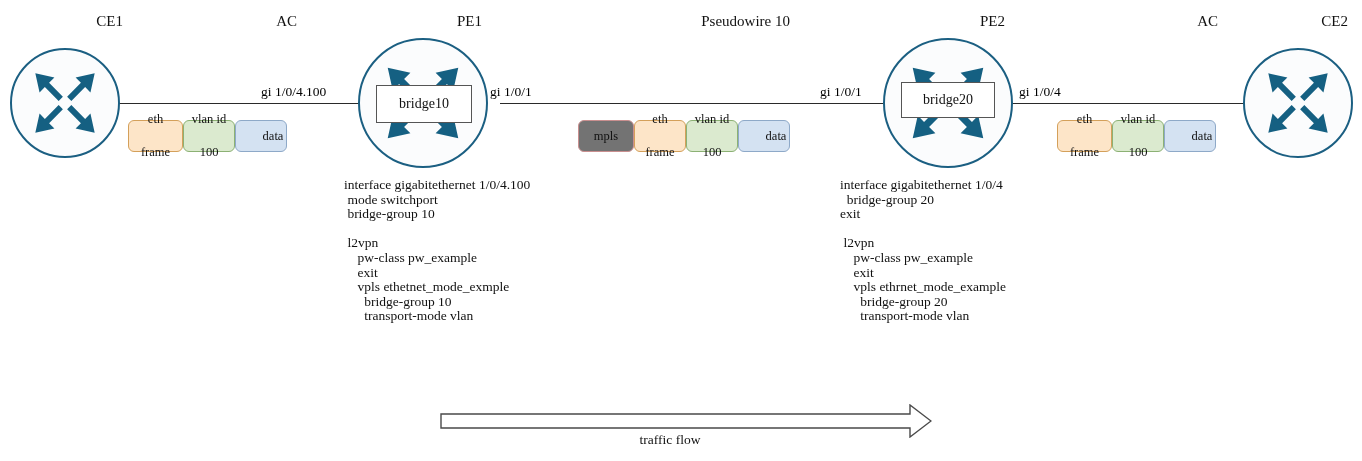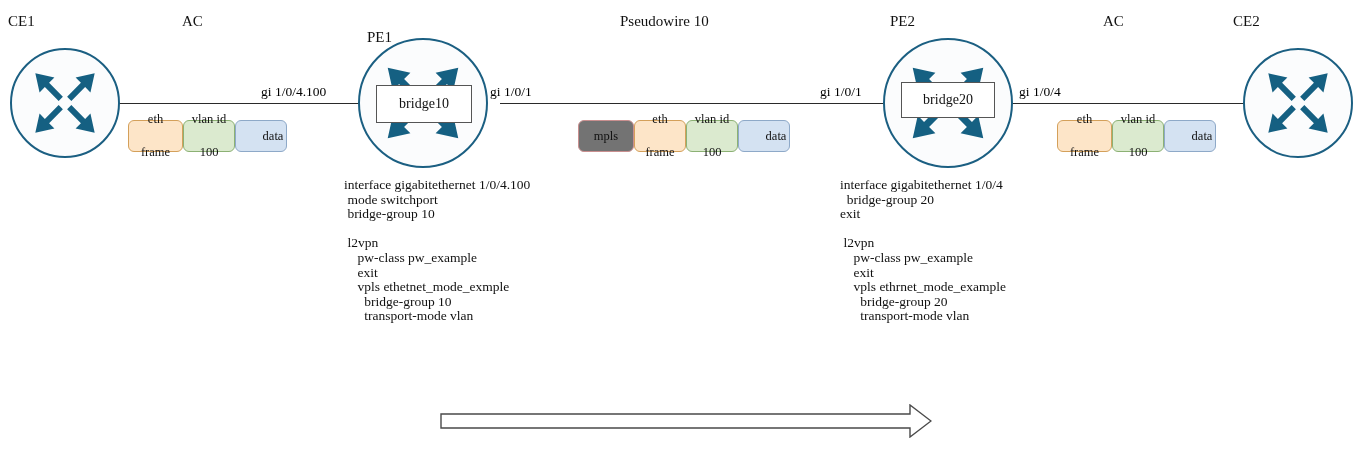--- a/index.html
+++ b/index.html
@@ -20,21 +20,21 @@
     overflow: hidden;
   }
 
   
   .abs { position: absolute; }
 
   
   .node-caption {
     font-size: 15px;
     line-height: 18px;
-    text-align: left;
+    text-align: right;
     white-space: nowrap;
     color: #111111;
   }
 
   
   .router {
     width: 110px;
     height: 110px;
     border-radius: 50%;
     border: 2px solid #1b5f82;
@@ -123,21 +123,21 @@
     color: #111111;
   }
 </style>
 </head>
 <body>
 
 <div id="canvas">
 
   <div class="abs node-caption" style="left:8px; top:12px; width:115px;">CE1</div>
   <div class="abs node-caption" style="left:182px; top:12px; width:115px;">AC</div>
-  <div class="abs node-caption" style="left:367px; top:28px; width:115px;">PE1</div>
+  <div class="abs node-caption" style="left:367px; top:12px; width:115px;">PE1</div>
   <div class="abs node-caption" style="left:620px; top:12px; width:170px;">Pseudowire 10</div>
   <div class="abs node-caption" style="left:890px; top:12px; width:115px;">PE2</div>
   <div class="abs node-caption" style="left:1103px; top:12px; width:115px;">AC</div>
   <div class="abs node-caption" style="left:1233px; top:12px; width:115px;">CE2</div>
 
   <div class="abs link-line" style="left:112px; top:103px; width:268px;"></div>
   <div class="abs link-line" style="left:500px; top:103px; width:383px;"></div>
   <div class="abs link-line" style="left:1000px; top:103px; width:255px;"></div>
 
   <div class="abs router" style="left:10px; top:48px;">
@@ -260,14 +260,15 @@
     exit
     vpls ethrnet_mode_example
       bridge-group 20
       transport-mode vlan</div>
 
   <div class="abs flow-arrow" style="left:440px; top:404px;">
     <svg width="492" height="34" viewBox="0 0 492 34" aria-hidden="true">
       <polygon points="1,10 470,10 470,1 491,17 470,33 470,24 1,24" fill="#ffffff" stroke="#4a4a4a" stroke-width="1.4" stroke-linejoin="miter"></polygon>
     </svg>
   </div>
+  <div class="abs flow-label" style="left:560px; top:432px; width:220px;">traffic flow</div>
 
 </div>
 
 </body></html>

